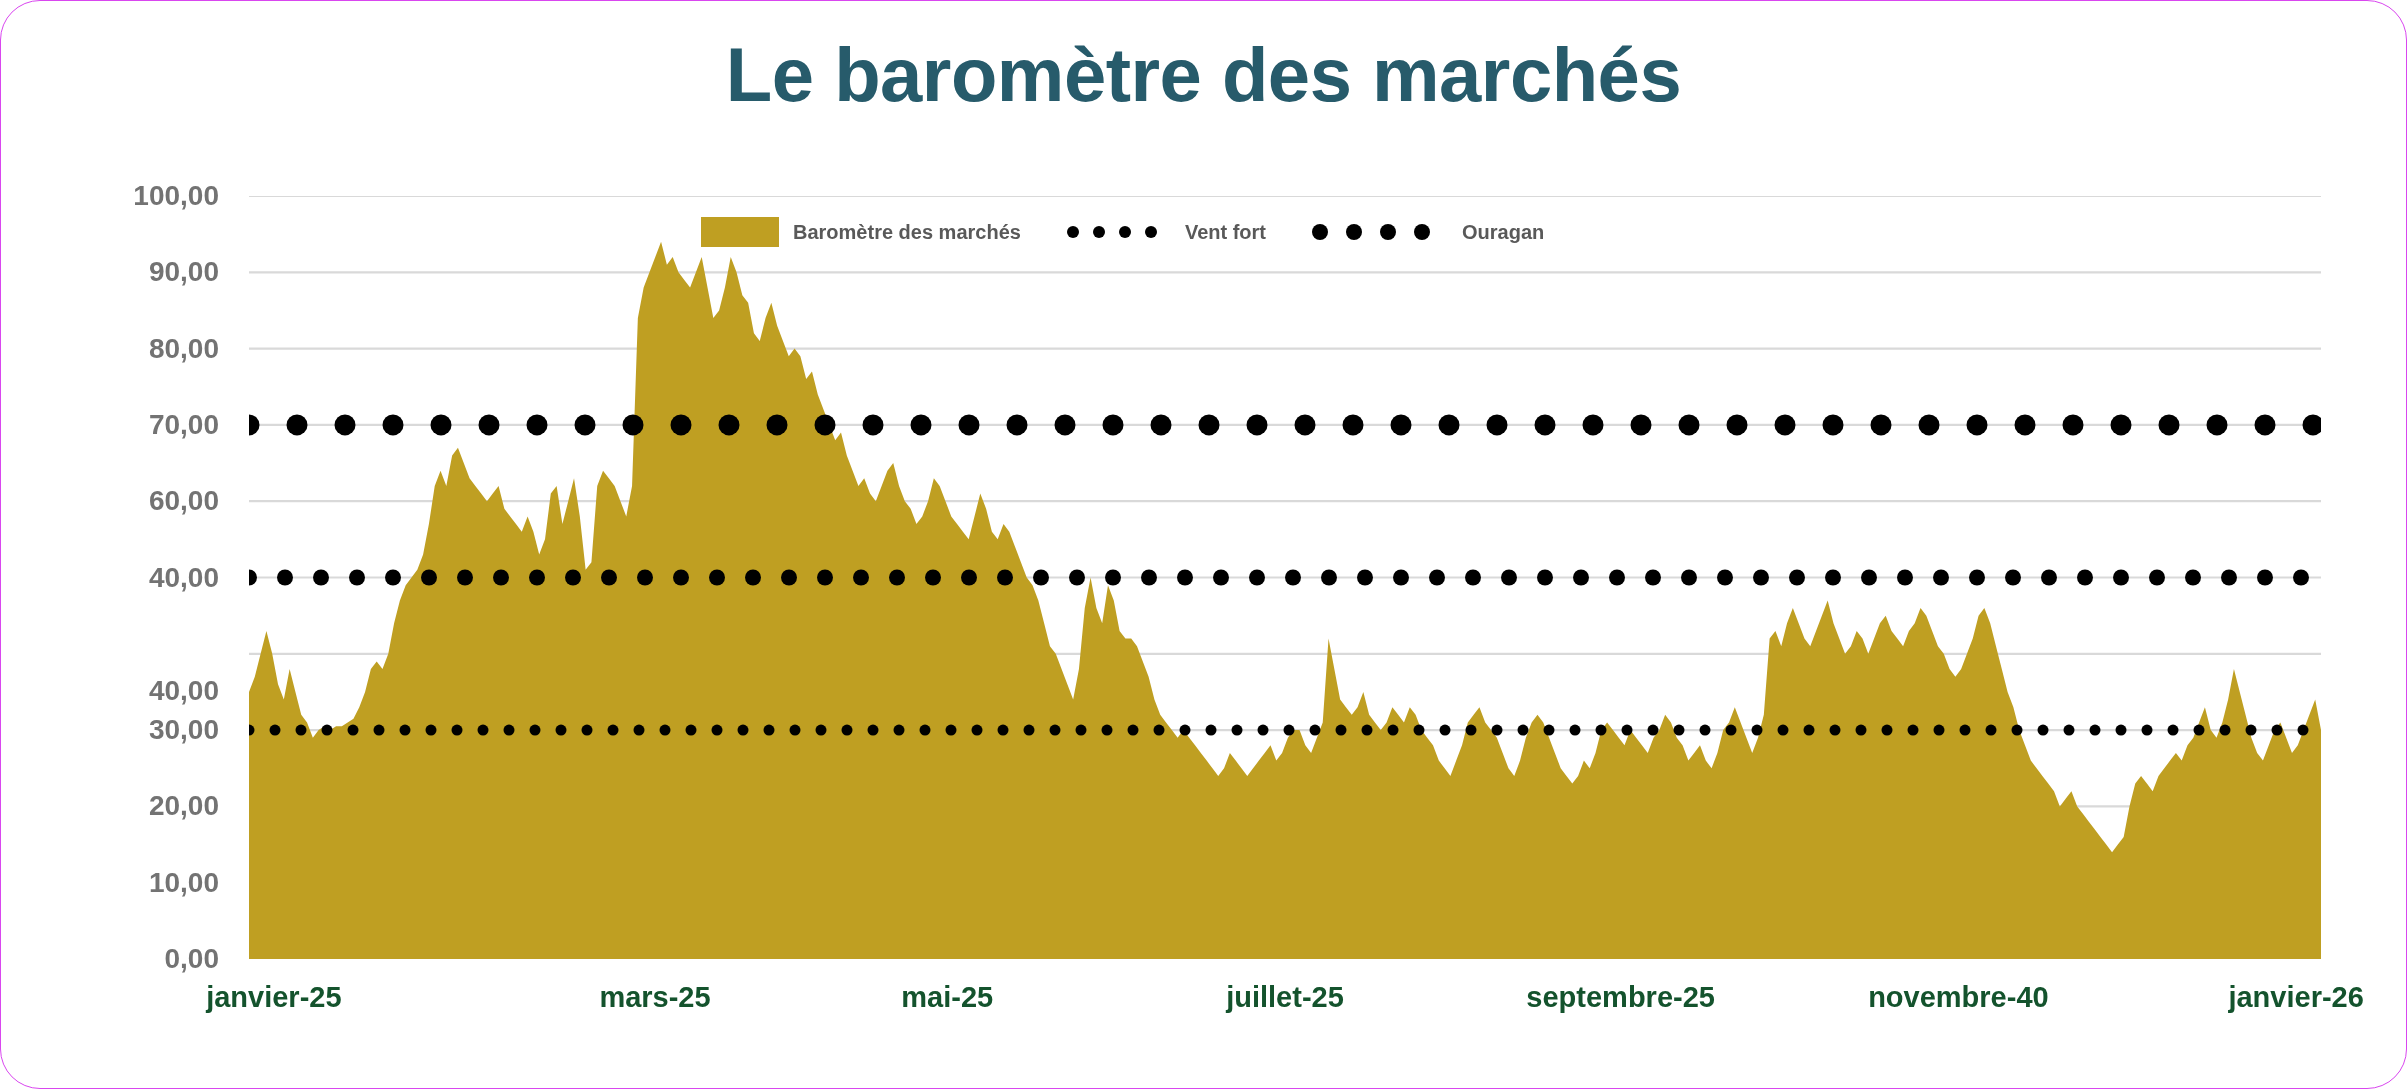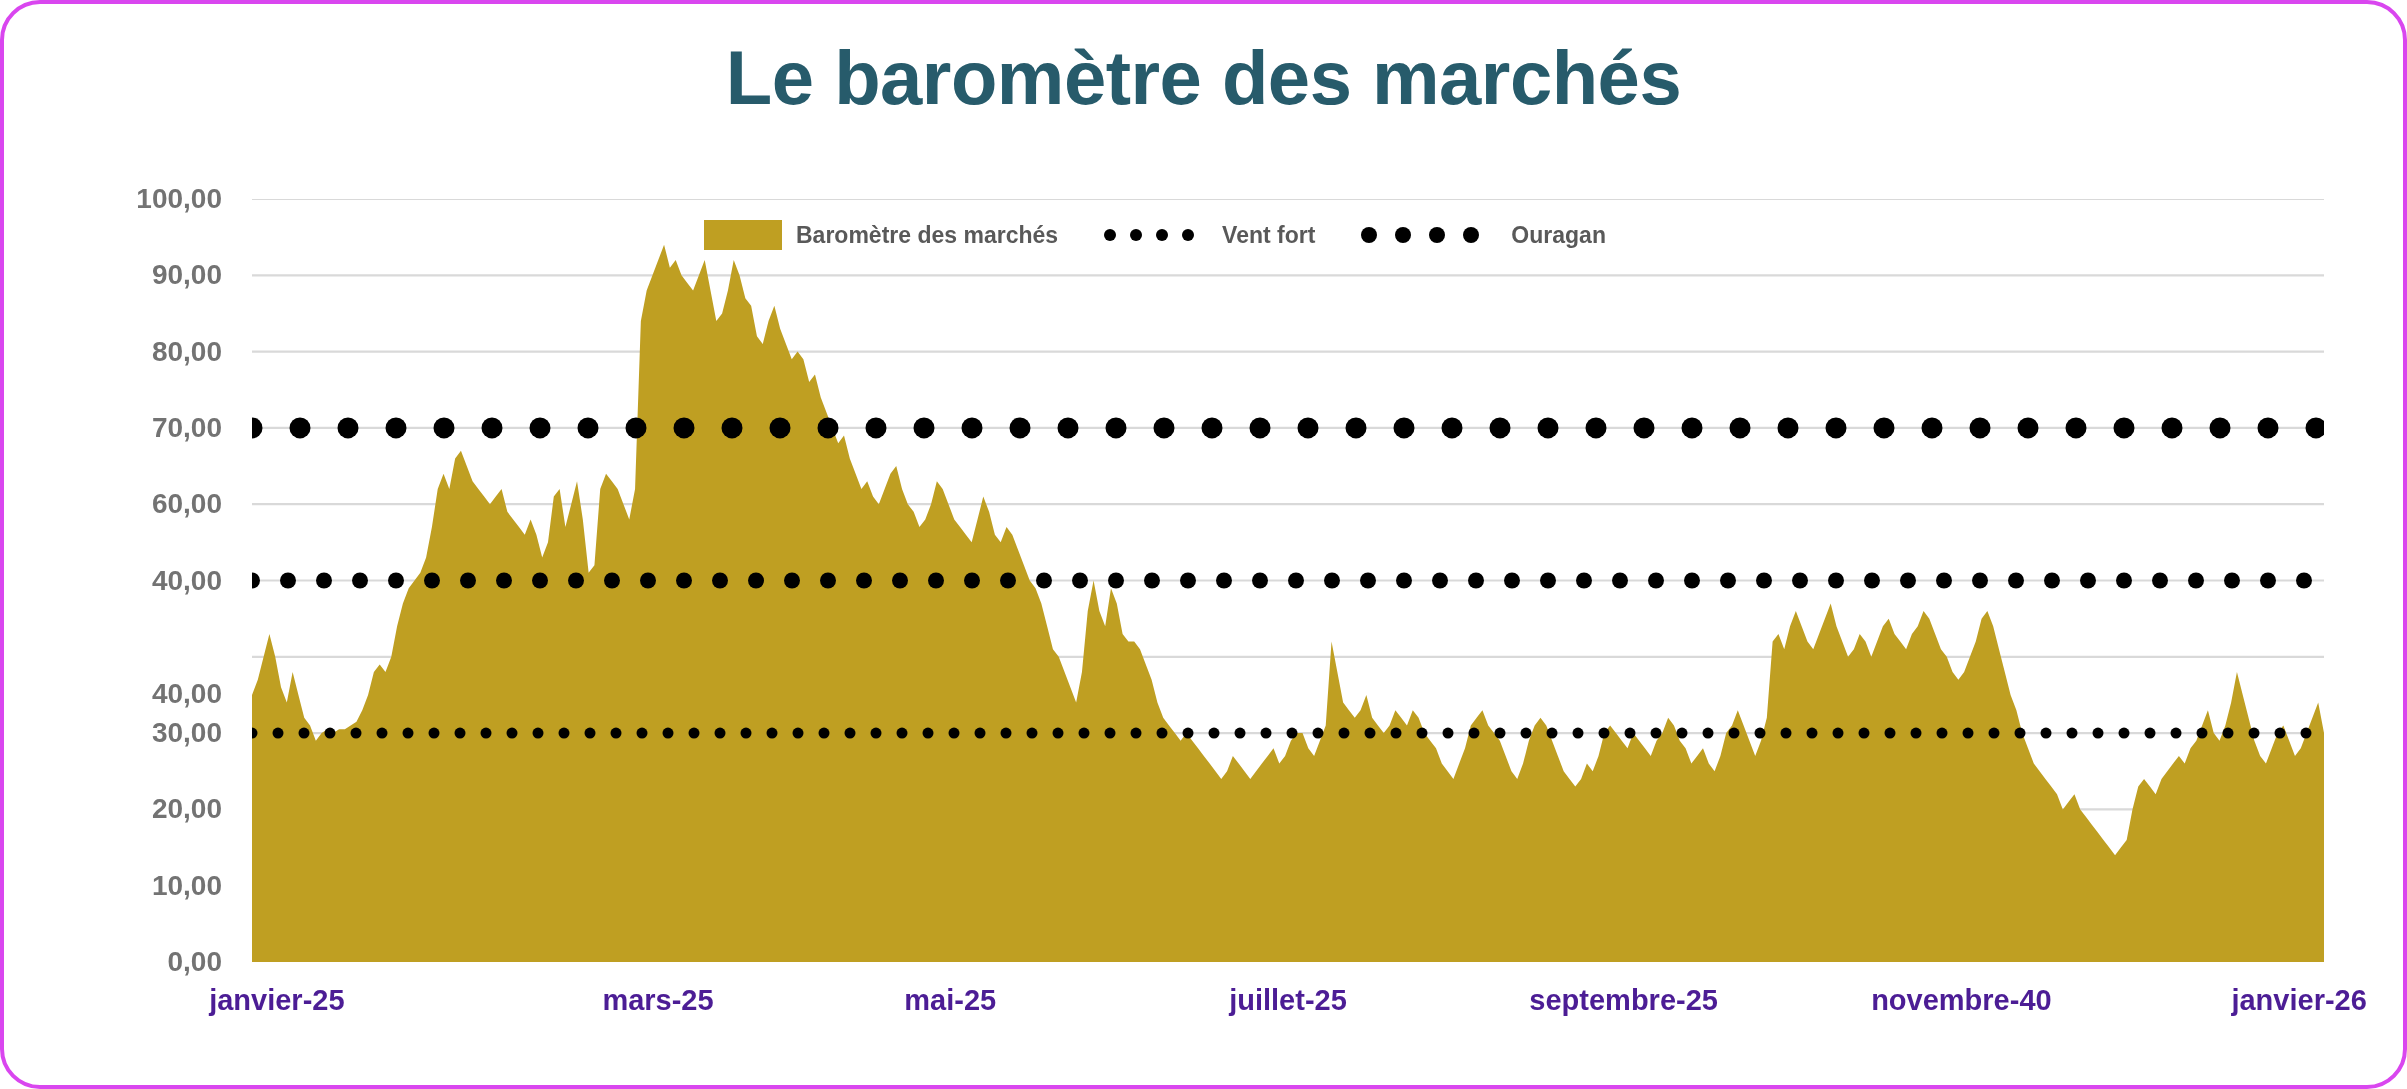--- a/index.html
+++ b/index.html
@@ -7,21 +7,21 @@
     padding: 0;
     background: #ffffff;
     font-family: "Liberation Sans", sans-serif;
   }
   #page {
     position: relative;
     width: 2407px;
     height: 1089px;
     background: #ffffff;
     box-sizing: border-box;
-    border: 4px solid #d946ef;
+    border: 1px solid #d946ef;
     border-radius: 40px;
     overflow: hidden;
   }
   #chart-title {
     position: absolute;
     left: 0;
     top: 34px;
     width: 100%;
     text-align: center;
     font-size: 76px;
@@ -69,34 +69,34 @@
     position: absolute;
     left: 0;
     top: 980px;
     width: 2407px;
     height: 60px;
   }
   .xtick {
     position: absolute;
     font-size: 29px;
     font-weight: bold;
-    color: #4c1d95;
+    color: #14532d;
     transform: translateX(-50%);
     white-space: nowrap;
   }
 
   
   #legend {
     position: absolute;
     left: 700px;
     top: 216px;
     display: flex;
     align-items: center;
     gap: 46px;
-    font-size: 23px;
+    font-size: 20px;
     font-weight: bold;
     color: #595959;
     white-space: nowrap;
   }
   .legend-item {
     display: flex;
     align-items: center;
     gap: 14px;
   }
   .legend-swatch {

